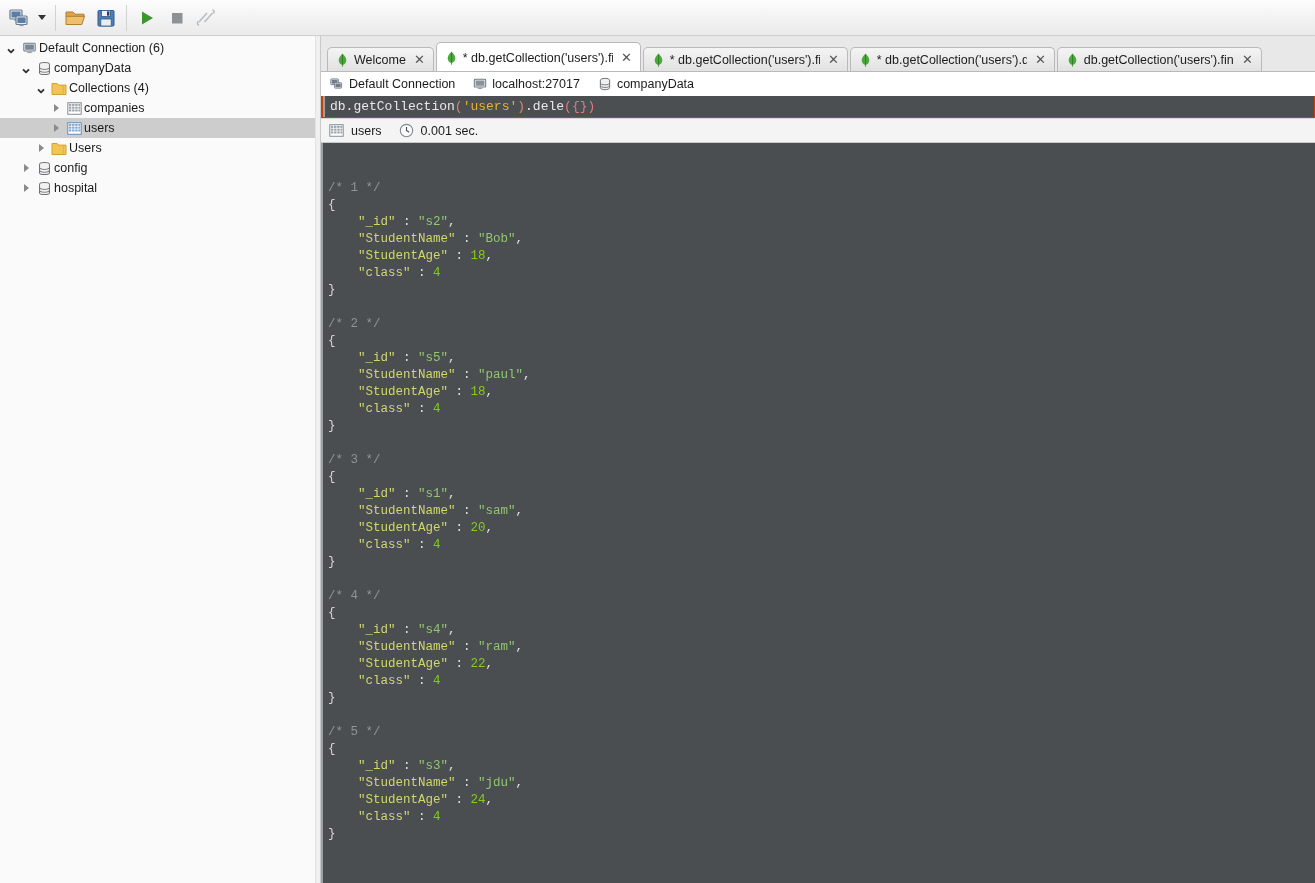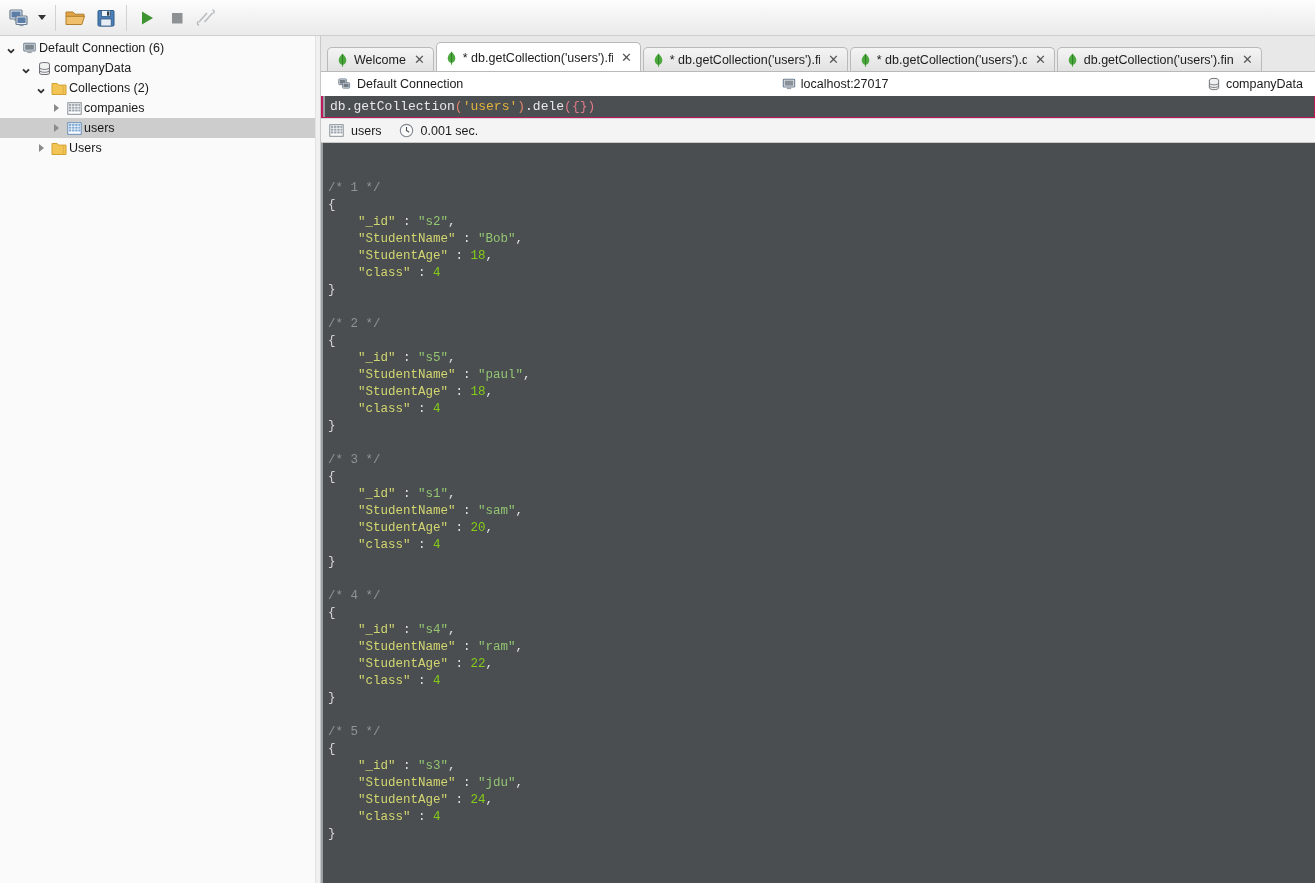--- a/index.html
+++ b/index.html
@@ -72,27 +72,27 @@
   .tab.active {
     background: #ffffff; height: 30px; margin-bottom: -1px;
     border-color: #b9b9b9;
   }
   .tab .ttl { overflow: hidden; text-overflow: clip; }
   .tab .x { color: #555; font-size: 13px; line-height: 1; padding-left: 2px; }
   .leaf { width: 11px; height: 14px; flex: 0 0 11px; }
 
   
   .crumbs {
-    height: 24px; flex: 0 0 24px; display: flex; align-items: center; 
-    padding-left: 16px; background: #fff; font-size: 12.5px; color: #1b1b1b; justify-content: space-between;
+    height: 24px; flex: 0 0 24px; display: flex; align-items: center; gap: 6px;
+    padding-left: 8px; background: #fff; font-size: 12.5px; color: #1b1b1b;
   }
   .crumb { display: flex; align-items: center; gap: 5px; margin-right: 12px; }
 
   
-  .qwrap { flex: 0 0 22px; background:#be185d; padding: 0 1px 0 2px; }
+  .qwrap { flex: 0 0 22px; background:#c2410c; padding: 0 1px 0 2px; }
   .qeditor {
     height: 21px; background: #4b4f52; color: #e6e6e6;
     font-family: "Liberation Mono", monospace; font-size: 13px;
     display: flex; align-items: center; padding-left: 5px; white-space: pre;
     border-left: 2px solid #9aa0a4;
   }
   .q-fn { color:#e8e8e8; }
   .q-paren { color:#e0826a; }
   .q-str { color:#e3b23c; }
   .q-brace { color:#e07a8a; }
@@ -225,21 +225,21 @@
             <div style="width: 33px; flex: 0 0 33px;"></div>
             <div class="twisty">
               <span class="tw-chk" style="font-size: 15px; line-height: 6px; color: rgb(51, 51, 51); font-weight: bold;">⌄</span>
             </div>
             <div class="tr-icon">
               <svg width="16" height="15" viewBox="0 0 16 15">
                 <path d="M1 2.5h5.2l1.3 1.6H15v9.4H1z" fill="#f2c454" stroke="#d3a233" stroke-width="1"></path>
                 <path d="M12.3 4.1v9.4" fill="none" stroke="#d8ad45" stroke-width="0.8"></path>
               </svg>
             </div>
-            <span class="tr-label">Collections (2)</span>
+            <span class="tr-label">Collections (4)</span>
           </div>
           <div class="tree-row">
             <div style="width: 48px; flex: 0 0 48px;"></div>
             <div class="twisty">
               <span class="tw-right"></span>
             </div>
             <div class="tr-icon">
               <svg width="15" height="13" viewBox="0 0 16 14">
                 <rect x="0.8" y="0.8" width="14.4" height="12.4" fill="#ffffff" stroke="#7d858c" stroke-width="1"></rect>
                 <rect x="2" y="2" width="2.6" height="2.2" fill="#9aa3ab"></rect>
@@ -287,20 +287,50 @@
             <div class="twisty">
               <span class="tw-right"></span>
             </div>
             <div class="tr-icon">
               <svg width="16" height="15" viewBox="0 0 16 15">
                 <path d="M1 2.5h5.2l1.3 1.6H15v9.4H1z" fill="#f2c454" stroke="#d3a233" stroke-width="1"></path>
                 <path d="M12.3 4.1v9.4" fill="none" stroke="#d8ad45" stroke-width="0.8"></path>
               </svg>
             </div>
             <span class="tr-label">Users</span>
+          </div>
+          <div class="tree-row">
+            <div style="width: 18px; flex: 0 0 18px;"></div>
+            <div class="twisty">
+              <span class="tw-right"></span>
+            </div>
+            <div class="tr-icon">
+              <svg width="15" height="15" viewBox="0 0 16 16">
+                <ellipse cx="8" cy="3.6" rx="5.3" ry="2.1" fill="#f2f2f2" stroke="#6e7176" stroke-width="1.1"></ellipse>
+                <path d="M2.7 3.6v8.8c0 1.2 2.4 2.1 5.3 2.1s5.3-.9 5.3-2.1V3.6" fill="#f2f2f2" stroke="#6e7176" stroke-width="1.1"></path>
+                <path d="M2.7 6.9c0 1.2 2.4 2.1 5.3 2.1s5.3-.9 5.3-2.1" fill="none" stroke="#6e7176" stroke-width="1"></path>
+                <path d="M2.7 9.9c0 1.2 2.4 2.1 5.3 2.1s5.3-.9 5.3-2.1" fill="none" stroke="#6e7176" stroke-width="1"></path>
+              </svg>
+            </div>
+            <span class="tr-label">config</span>
+          </div>
+          <div class="tree-row">
+            <div style="width: 18px; flex: 0 0 18px;"></div>
+            <div class="twisty">
+              <span class="tw-right"></span>
+            </div>
+            <div class="tr-icon">
+              <svg width="15" height="15" viewBox="0 0 16 16">
+                <ellipse cx="8" cy="3.6" rx="5.3" ry="2.1" fill="#f2f2f2" stroke="#6e7176" stroke-width="1.1"></ellipse>
+                <path d="M2.7 3.6v8.8c0 1.2 2.4 2.1 5.3 2.1s5.3-.9 5.3-2.1V3.6" fill="#f2f2f2" stroke="#6e7176" stroke-width="1.1"></path>
+                <path d="M2.7 6.9c0 1.2 2.4 2.1 5.3 2.1s5.3-.9 5.3-2.1" fill="none" stroke="#6e7176" stroke-width="1"></path>
+                <path d="M2.7 9.9c0 1.2 2.4 2.1 5.3 2.1s5.3-.9 5.3-2.1" fill="none" stroke="#6e7176" stroke-width="1"></path>
+              </svg>
+            </div>
+            <span class="tr-label">hospital</span>
           </div>
         </div>
     </div>
     <div class="splitter"></div>
 
     <div class="right">
 
       <div class="tabstrip">
         <div id="tabs-host" style="display:flex;align-items:flex-end;">
             <div class="tab">

